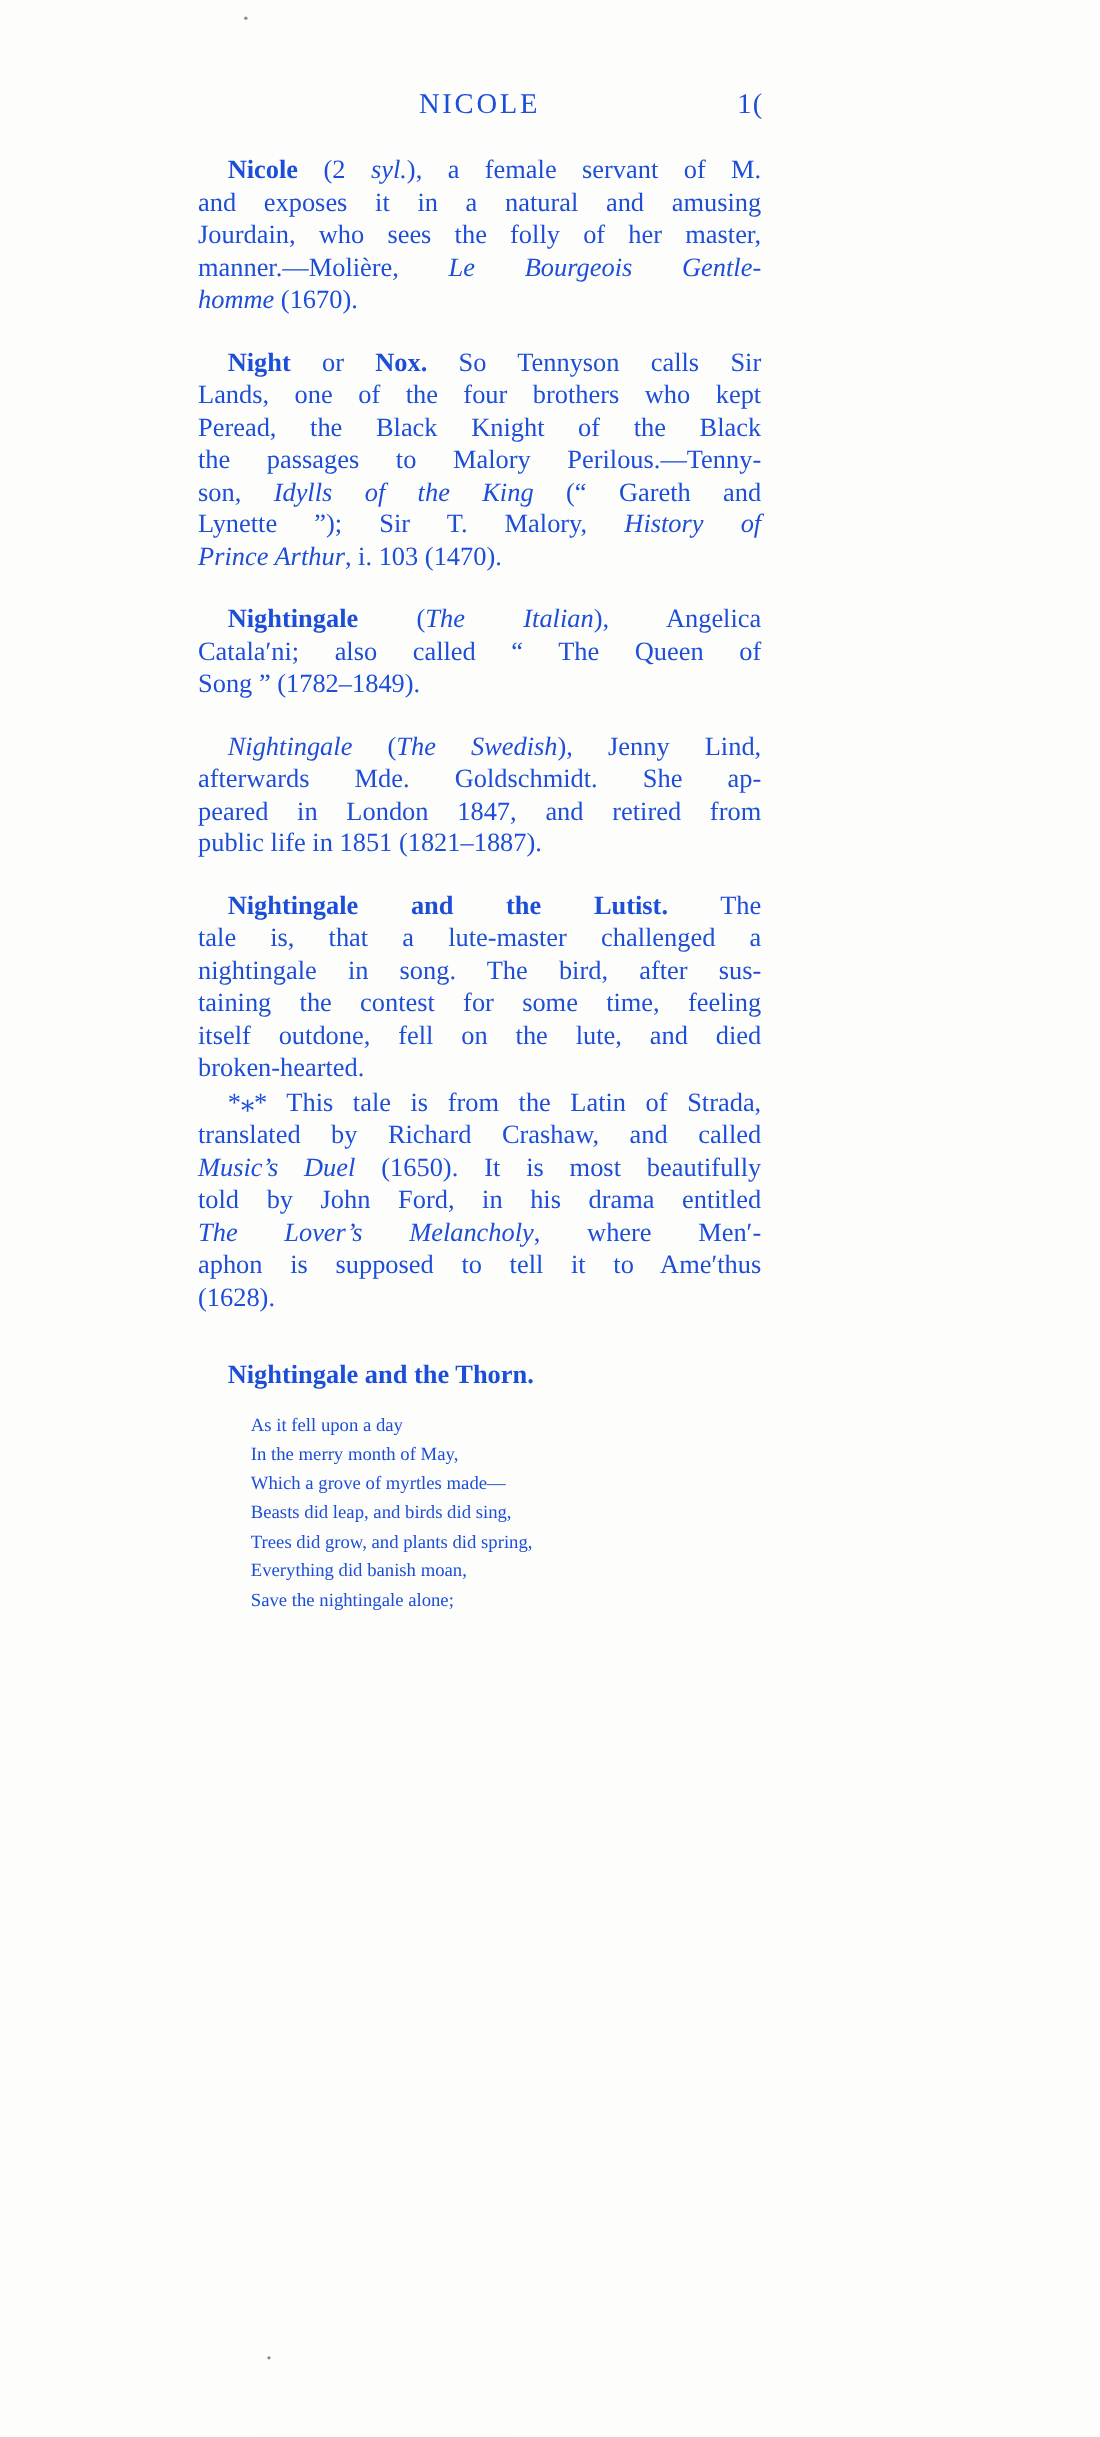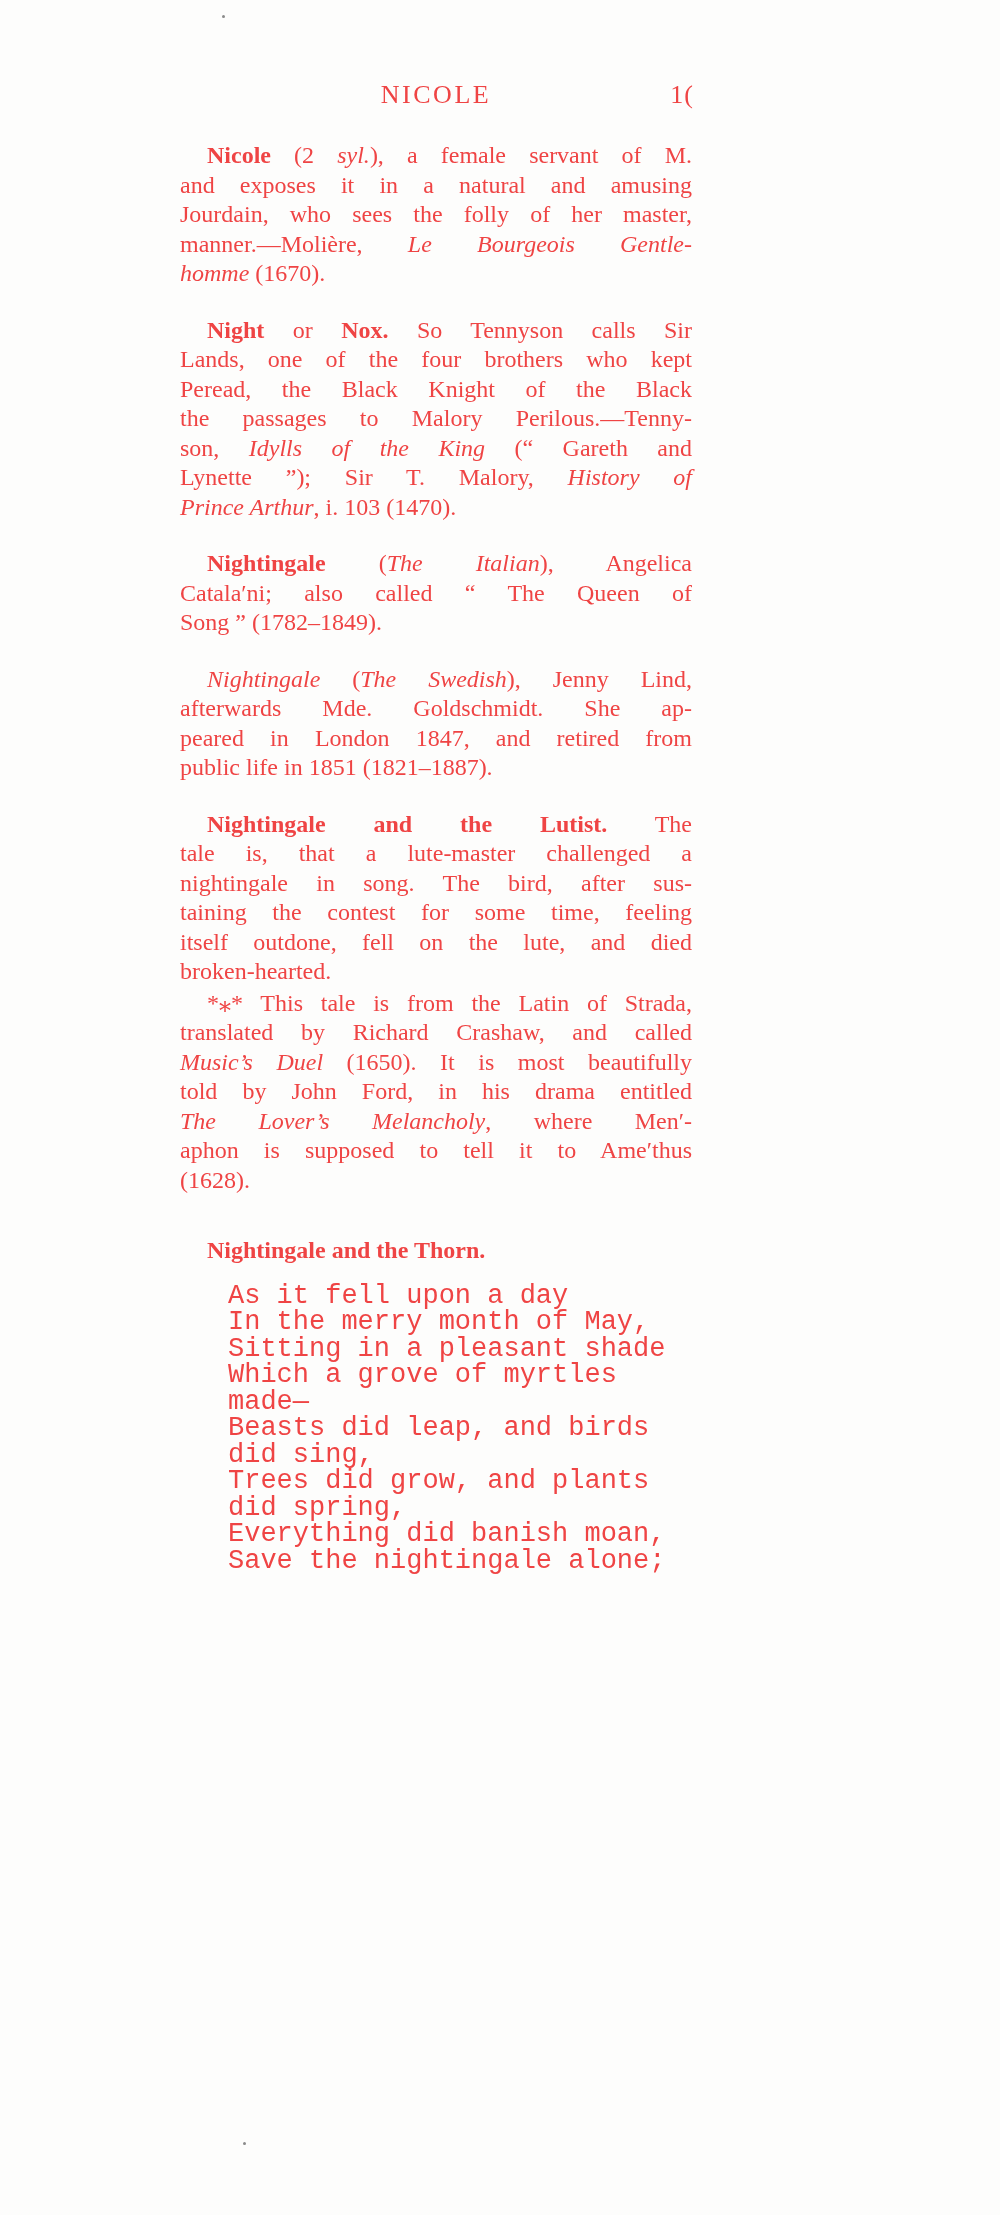--- a/index.html
+++ b/index.html
@@ -2,34 +2,34 @@
 <html><head>
 <meta charset="utf-8">
 <style>
   * { margin: 0; padding: 0; box-sizing: border-box; }
   html, body { background: #ffffff; }
   .page {
     position: relative;
     width: 1000px;
     height: 2215px;
     background: #fdfdfc;
-    color: #ef4444;
+    color: #1d4ed8;
     font-family: "Liberation Serif", "DejaVu Serif", serif;
     overflow: hidden;
   }
   .column { position: absolute; left: 180px; top: 80px; width: 512px; }
   .page-header { position: relative; height: 34px; margin-bottom: 27px; font-size: 26px; }
   .header-title { display: block; text-align: center; letter-spacing: 2.5px; }
   .page-number { position: absolute; right: -2px; top: 0; letter-spacing: 1px; }
   .text-block { font-size: 24px; line-height: 29.5px; }
   .para { margin-top: 27px; }
   .para:first-child { margin-top: 0; }
   .para.tight { margin-top: 2px; }
   .para.heading { margin-top: 41px; margin-bottom: 17px; }
-  .para.poem { margin-top: 0; margin-left: 48px; font-size: 27px; line-height: 26.5px; font-family: Liberation Mono, monospace; }
+  .para.poem { margin-top: 0; margin-left: 48px; font-size: 17px; line-height: 26.5px; }
   .line { white-space: normal; }
   .line.j { text-align: justify; text-align-last: justify; }
   .line.ind { text-indent: 27px; }
   .b { font-weight: bold; }
   .i { font-style: italic; }
   .artifact { position: absolute; width: 3px; height: 3px; border-radius: 50%; background: #8a8a8a; }
 </style>
 </head>
 <body>
 
@@ -83,21 +83,20 @@
           <div class="line j"><span class="i">The Lover’s Melancholy</span><span>, where Men′-</span></div>
           <div class="line j"><span>aphon is supposed to tell it to Ame′thus</span></div>
           <div class="line"><span>(1628).</span></div>
         </div>
         <div class="para heading">
           <div class="line ind"><span class="b">Nightingale and the Thorn.</span></div>
         </div>
         <div class="para poem">
           <div class="line"><span>As it fell upon a day</span></div>
           <div class="line"><span>In the merry month of May,</span></div>
-          <div class="line"><span>Sitting in a pleasant shade</span></div>
           <div class="line"><span>Which a grove of myrtles made—</span></div>
           <div class="line"><span>Beasts did leap, and birds did sing,</span></div>
           <div class="line"><span>Trees did grow, and plants did spring,</span></div>
           <div class="line"><span>Everything did banish moan,</span></div>
           <div class="line"><span>Save the nightingale alone;</span></div>
         </div>
       </div>
   </div>
 <div class="artifact" style="left: 222px; top: 15px;"></div>
     <div class="artifact" style="left: 243px; top: 2142px;"></div>

